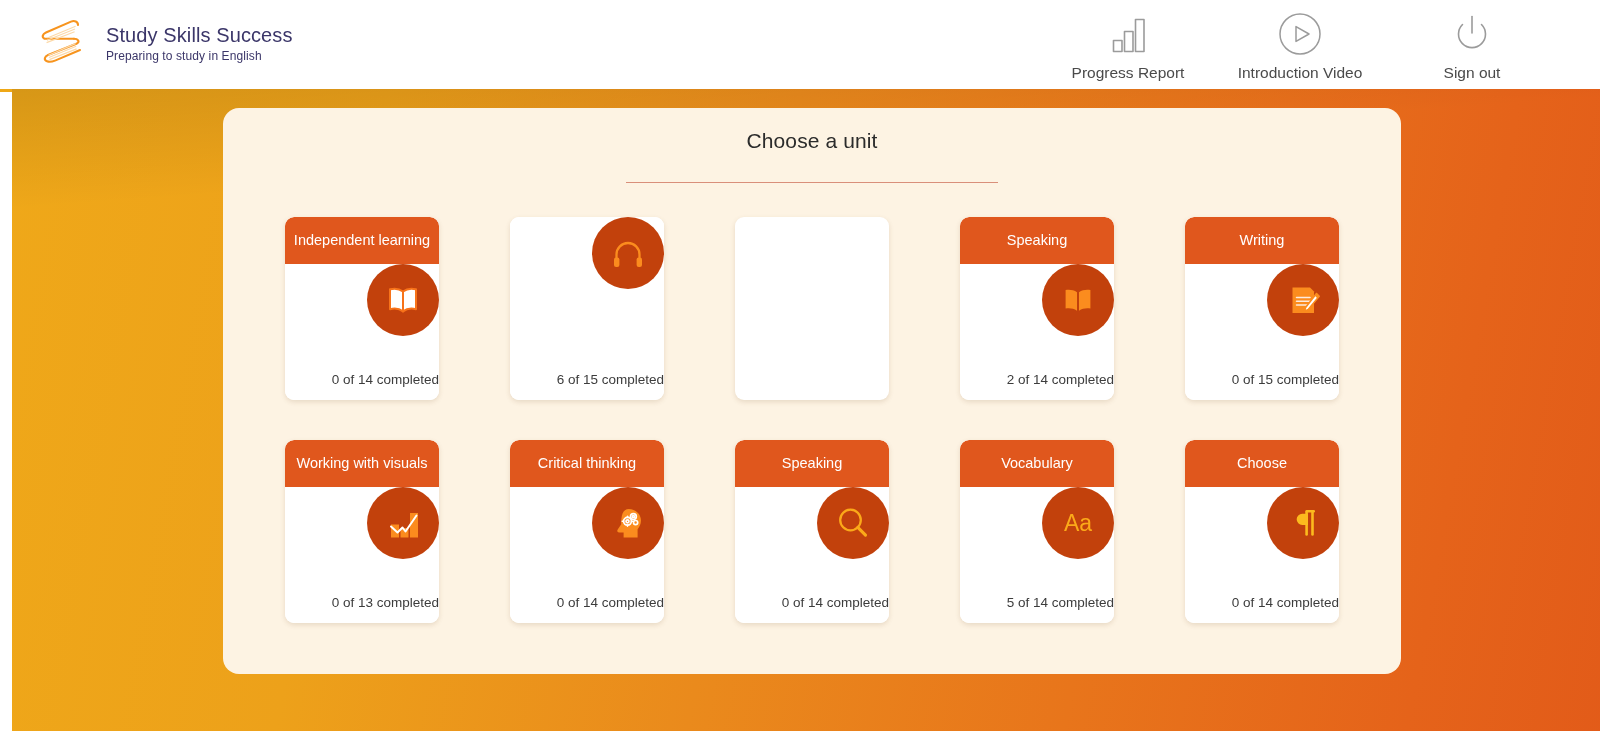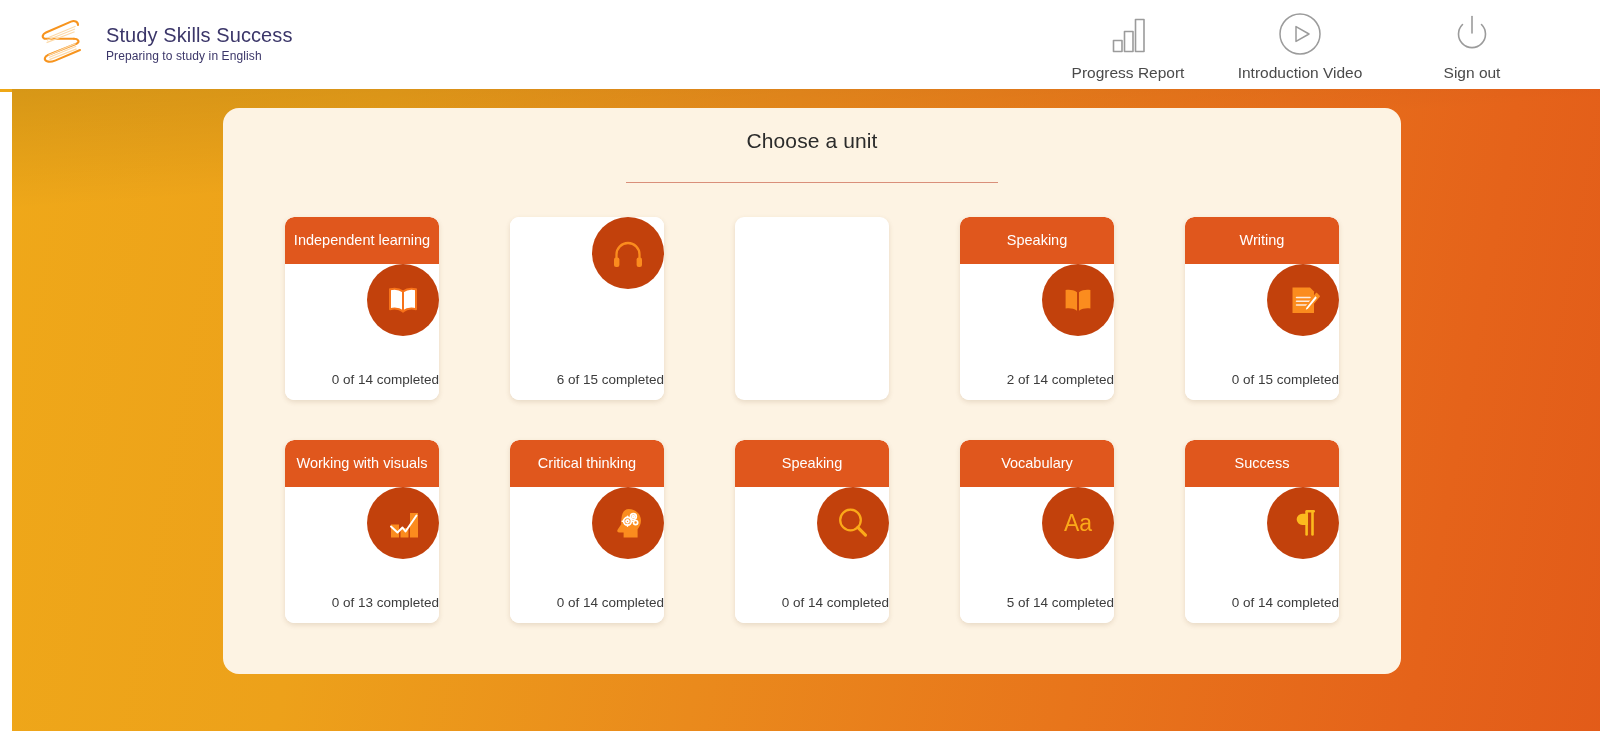--- a/index.html
+++ b/index.html
@@ -433,21 +433,21 @@
               <svg viewBox="0 0 44 44" width="44" height="44">
                 <text x="22" y="29.5" text-anchor="middle" font-family="Liberation Sans, sans-serif" font-size="23" fill="#fba919">Aa</text>
               </svg>
             </span>
             <span class="card-status">5 of 14 completed</span>
           </div>
         </div>
 
         <div class="card">
           <div class="card-head">
-            <span class="card-head-label">Success</span>
+            <span class="card-head-label">Choose</span>
           </div>
           <div class="card-body">
             <span class="icon-disc">
               <svg viewBox="0 0 44 44" width="44" height="44">
                 <path d="M31.5 11.5 L31.5 33.5" stroke="#fcba1e" stroke-width="2.6" stroke-linecap="round" fill="none"></path>
                 <path d="M25.6 11.5 L25.6 33.5" stroke="#fcba1e" stroke-width="2.6" stroke-linecap="round" fill="none"></path>
                 <path d="M25.6 12.8 L25.6 23.6 A 5.4 5.4 0 0 1 25.6 12.8 Z" fill="#fcba1e"></path>
                 <path d="M21.2 12.8 L27 12.8 L27 23.9 L21.2 23.9 A 5.55 5.55 0 0 1 21.2 12.8 Z" fill="#fcba1e"></path>
                 <path d="M25.6 10.3 L32.8 10.3" stroke="#fcba1e" stroke-width="2.4" stroke-linecap="round" fill="none"></path>
               </svg>

